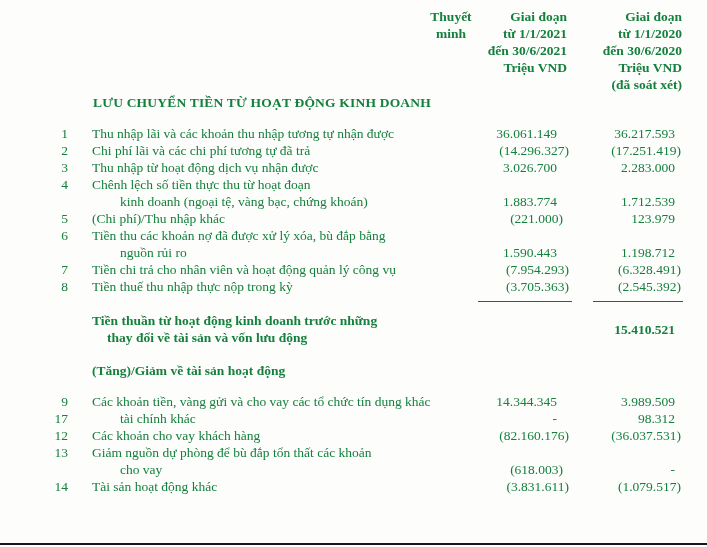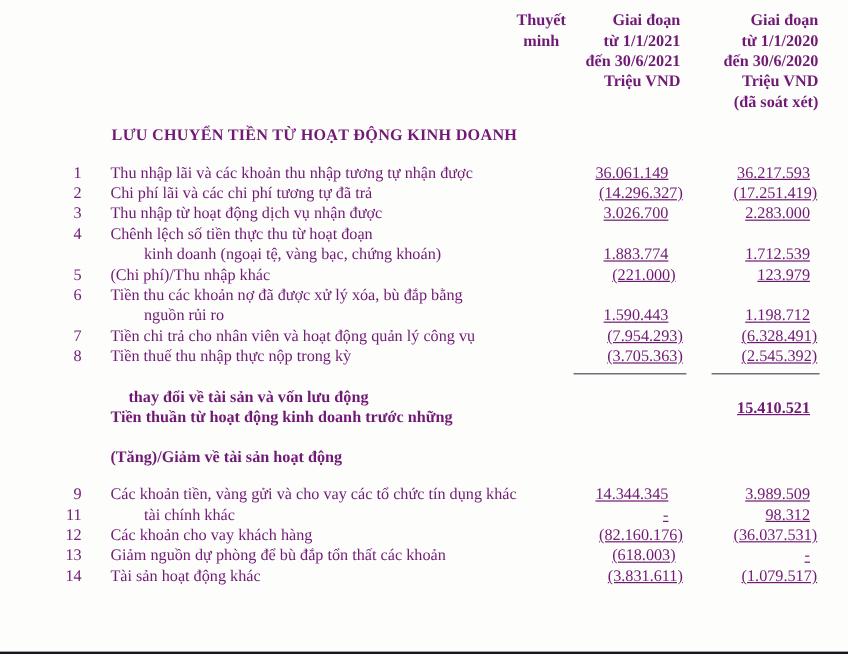--- a/index.html
+++ b/index.html
@@ -1,38 +1,38 @@
 <!DOCTYPE html>
 <html><head>
 <meta charset="utf-8">
 <style>
   html,body { margin:0; padding:0; background:#ffffff; }
   .sheet {
     position:relative; width:707px; height:547px; overflow:hidden;
-    background:#fdfdfc; color:#701a75;
+    background:#fdfdfc; color:#15803d;
     font-family:"Liberation Serif","DejaVu Serif",serif;
     font-size:13.5px; line-height:17px;
   }
   .hdr { position:absolute; top:8px; font-weight:bold; white-space:pre-line; }
   .hdr-notes { left:416px; width:70px; text-align:center; }
   .hdr-cur   { right:140px; text-align:right; }
   .hdr-pri   { right:25px;  text-align:right; }
 
-  .table { position:absolute; top:104px; left:40px; width:643px; }
+  .table { position:absolute; top:94px; left:40px; width:643px; }
   .title { font-weight:bold; margin-left:53px; margin-bottom:14px; letter-spacing:0.2px; }
 
   .row { display:flex; align-items:flex-start; }
   .c-no { width:28px; flex:none; text-align:right; }
   .c-label { flex:1; min-width:0; padding-left:24px; }
   .c-label .l1, .c-label .l2 { white-space:nowrap; }
   .l2 { padding-left:28px; }
   .l2s { padding-left:15px; }
   .cv1 { width:112px; flex:none; text-align:right; }
   .cv2 { width:110px; flex:none; text-align:right; }
-  .num { padding-right:8px;text-decoration:underline; }
+  .num { padding-right:8px; }
   .num.paren { padding-right:2px; }
   .row.two .cv1, .row.two .cv2 { align-self:flex-end; }
 
   .rule-row { display:flex; margin-top:6px; }
   .rule { display:block; height:0; border-top:1.3px solid #4c4c60; }
   .rule-1 { width:94px; margin-left:auto; margin-right:1px; }
   .rule-2 { width:90px; margin-left:auto; }
 
   .subtotal { margin-top:10px; font-weight:bold; }
   .subtotal .cv1, .subtotal .cv2 { align-self:center; }
@@ -142,22 +142,22 @@
           <span class="rule rule-1"></span>
         </div>
       <div class="cv2">
           <span class="rule rule-2"></span>
         </div>
     </div>
 
     <div class="row subtotal">
       <div class="c-no"></div>
       <div class="c-label">
+        <div class="l1">Tiền thuần từ hoạt động kinh doanh trước những</div>
         <div class="l1 l2s">thay đổi về tài sản và vốn lưu động</div>
-        <div class="l1">Tiền thuần từ hoạt động kinh doanh trước những</div>
       </div>
       <div class="cv2 num">15.410.521</div>
     </div>
 
     <div class="row subsection">
       <div class="c-no"></div>
       <div class="c-label">
           <div class="l1">(Tăng)/Giảm về tài sản hoạt động</div>
         </div>
     </div>
@@ -168,41 +168,42 @@
         <div class="c-no">9</div>
         <div class="c-label">
             <div class="l1">Các khoản tiền, vàng gửi và cho vay các tổ chức tín dụng khác</div>
           </div>
         <div class="cv1 num">14.344.345</div>
         <div class="cv2 num">3.989.509</div>
       </div>
 
 
       <div class="row two">
-        <div class="c-no">11</div>
+        <div class="c-no">17</div>
         <div class="c-label">
           <div class="l2">tài chính khác</div>
         </div>
         <div class="cv1 num">-</div>
         <div class="cv2 num">98.312</div>
       </div>
 
       <div class="row">
         <div class="c-no">12</div>
         <div class="c-label">
             <div class="l1">Các khoản cho vay khách hàng</div>
           </div>
         <div class="cv1 num paren">(82.160.176)</div>
         <div class="cv2 num paren">(36.037.531)</div>
       </div>
 
       <div class="row two">
         <div class="c-no">13</div>
         <div class="c-label">
           <div class="l1">Giảm nguồn dự phòng để bù đắp tổn thất các khoản</div>
+          <div class="l2">cho vay</div>
         </div>
         <div class="cv1 num paren">(618.003)</div>
         <div class="cv2 num">-</div>
       </div>
 
       <div class="row">
         <div class="c-no">14</div>
         <div class="c-label">
             <div class="l1">Tài sản hoạt động khác</div>
           </div>

